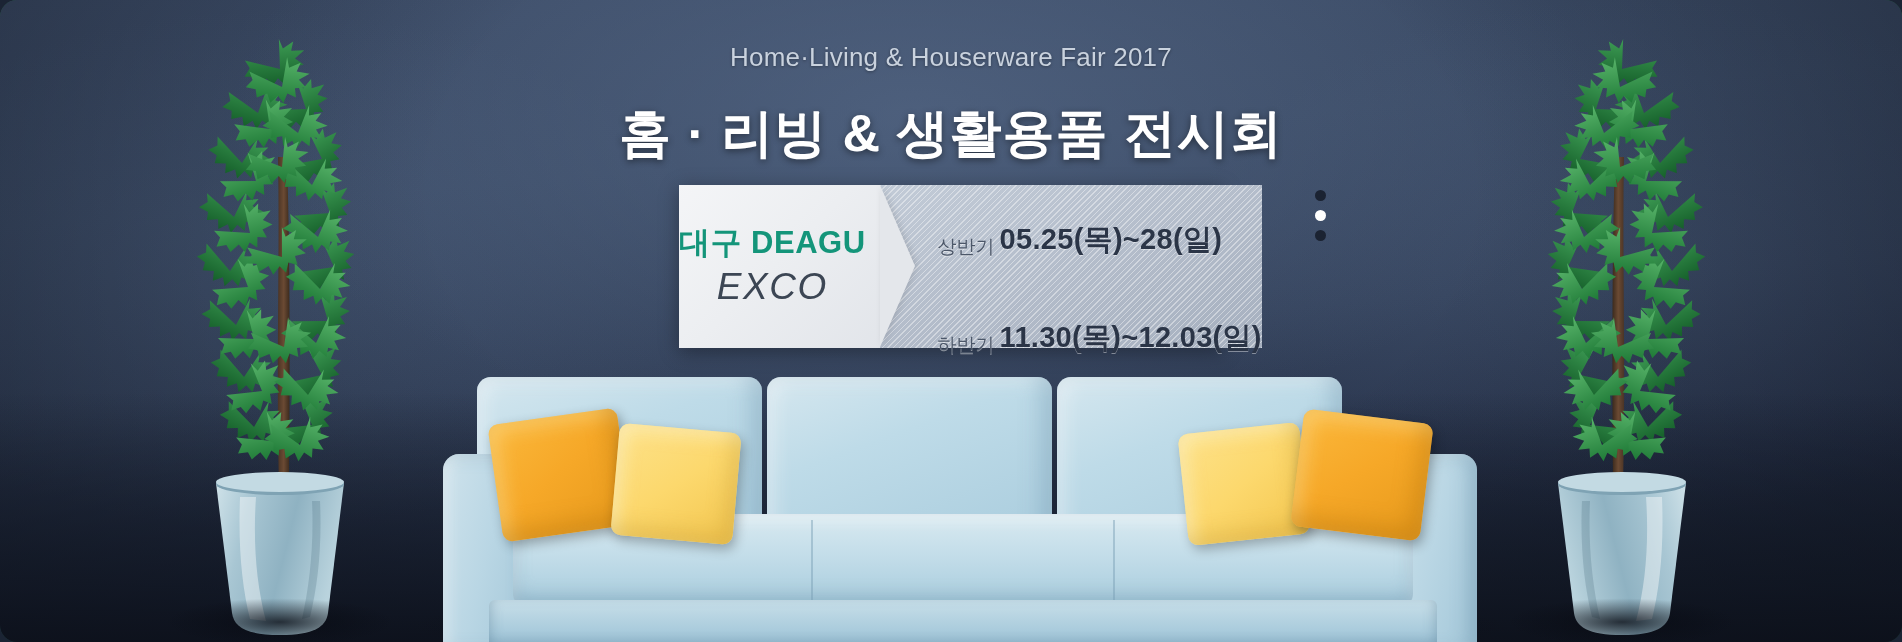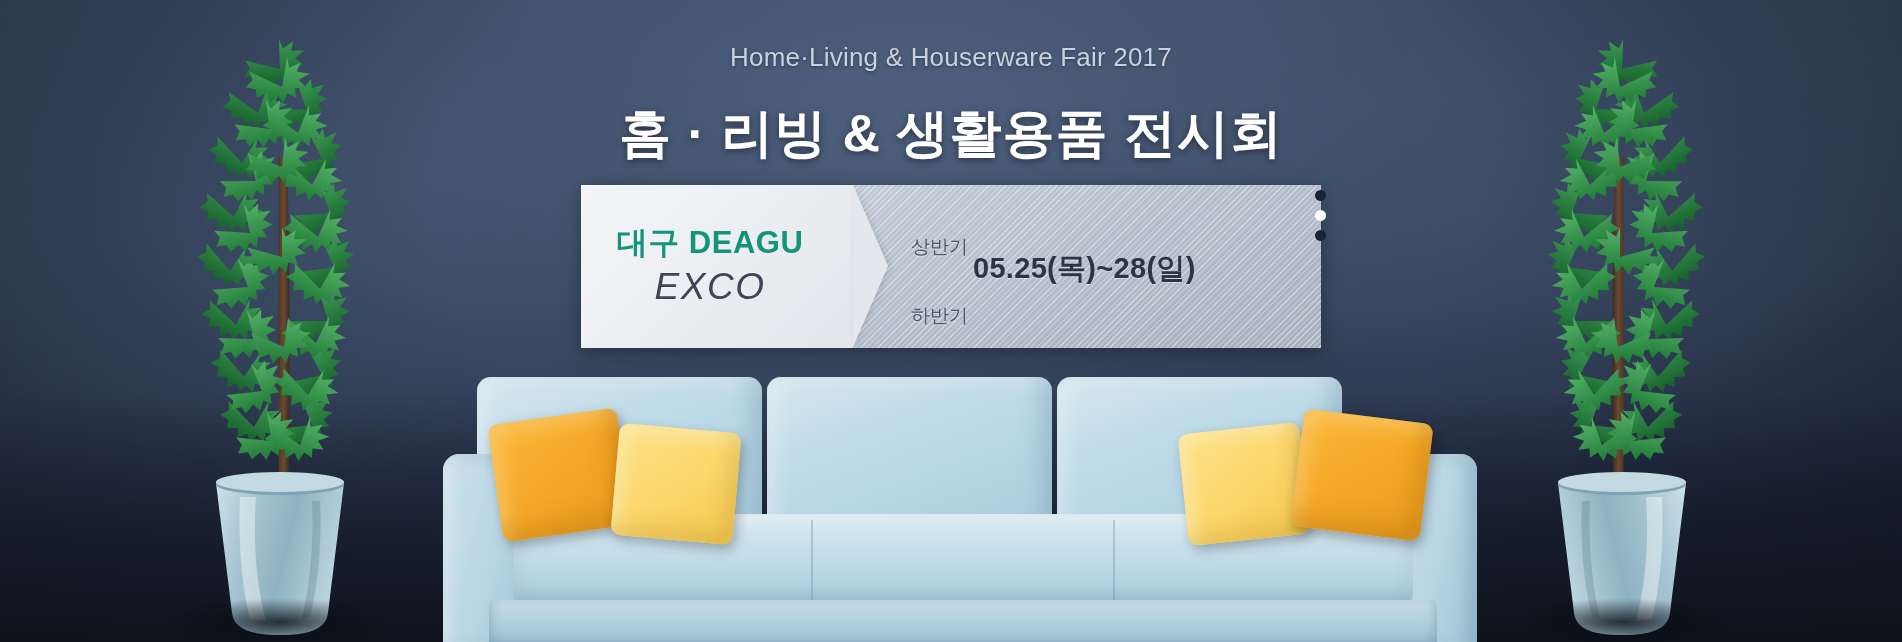--- a/index.html
+++ b/index.html
@@ -5,20 +5,21 @@
 <style>
   * { margin:0; padding:0; box-sizing:border-box; }
   html,body { background:#1b2434; }
   body { font-family:"Liberation Sans","DejaVu Sans",sans-serif; }
 
   .banner {
     position:relative;
     width:1902px; height:642px;
     overflow:hidden;
     background:#14532d;
+    border-radius:17px;
   }
 
   
   .wall {
     position:absolute; inset:0;
     background:
       radial-gradient(ellipse 1100px 520px at 48% 18%, rgba(92,112,144,0.55) 0%, rgba(92,112,144,0.0) 62%),
       radial-gradient(ellipse 700px 400px at 14% 42%, rgba(86,106,138,0.30) 0%, rgba(86,106,138,0) 65%),
       radial-gradient(ellipse 700px 400px at 86% 40%, rgba(86,106,138,0.26) 0%, rgba(86,106,138,0) 65%),
       linear-gradient(175deg, #3e4e69 0%, #3a4a64 28%, #33415a 52%, #27324a 76%, #1c2535 100%);
@@ -50,21 +51,21 @@
 
   
   .infobox-wrap {
     position:absolute; top:185px; left:0; right:0;
     display:flex; justify-content:center; align-items:flex-start;
     z-index:30;
   }
   .infobox {
     position:relative;
     display:flex;
-    width:740px; height:163px;
+    width:544px; height:163px;
     box-shadow:0 4px 18px rgba(0,0,0,0.34);
   }
   .ib-left {
     position:relative;
     width:272px; height:100%;
     background:linear-gradient(135deg,#f4f5f7 0%, #eceef1 48%, #e2e5ea 100%);
     display:flex; flex-direction:column;
     align-items:center; justify-content:center;
     padding-right:14px;
     z-index:3;
@@ -95,21 +96,21 @@
     background-image:
       repeating-linear-gradient(135deg,
         rgba(255,255,255,0.40) 0px, rgba(255,255,255,0.40) 1px,
         rgba(255,255,255,0.0) 1px, rgba(255,255,255,0.0) 4px),
       linear-gradient(160deg,#c2cbd7 0%, #b2bbc9 55%, #a6b0bf 100%);
     display:flex; flex-direction:column;
     justify-content:center;
     padding-left:58px;
     gap:14px;
   }
-  .ib-row { display:flex; align-items:center; }
+  .ib-row { display:flex; align-items:flex-end; }
   .ib-label {
     font-size:19px; font-weight:400; color:#4c5769;
     width:62px; flex-shrink:0;
     text-shadow:0 1px 0 rgba(255,255,255,0.45);
   }
   .ib-date {
     font-size:29px; font-weight:600; color:#2b3547;
     letter-spacing:0.3px; white-space:nowrap;
     text-shadow:0 1px 0 rgba(255,255,255,0.40);
     margin-top:44px;
@@ -226,20 +227,21 @@
         <div class="ib-venue">EXCO</div>
       </div>
 
       <div class="ib-right">
         <div class="ib-row">
           <span class="ib-label">상반기</span>
           <span class="ib-date">05.25(목)~28(일)</span>
         </div>
         <div class="ib-row">
           <span class="ib-label">하반기</span>
+          <span class="ib-date">11.30(목)~12.03(일)</span>
         </div>
       </div>
 
     </div>
   </div>
 
   <div class="dots">
     <span class="dot"></span>
     <span class="dot active"></span>
     <span class="dot"></span>

